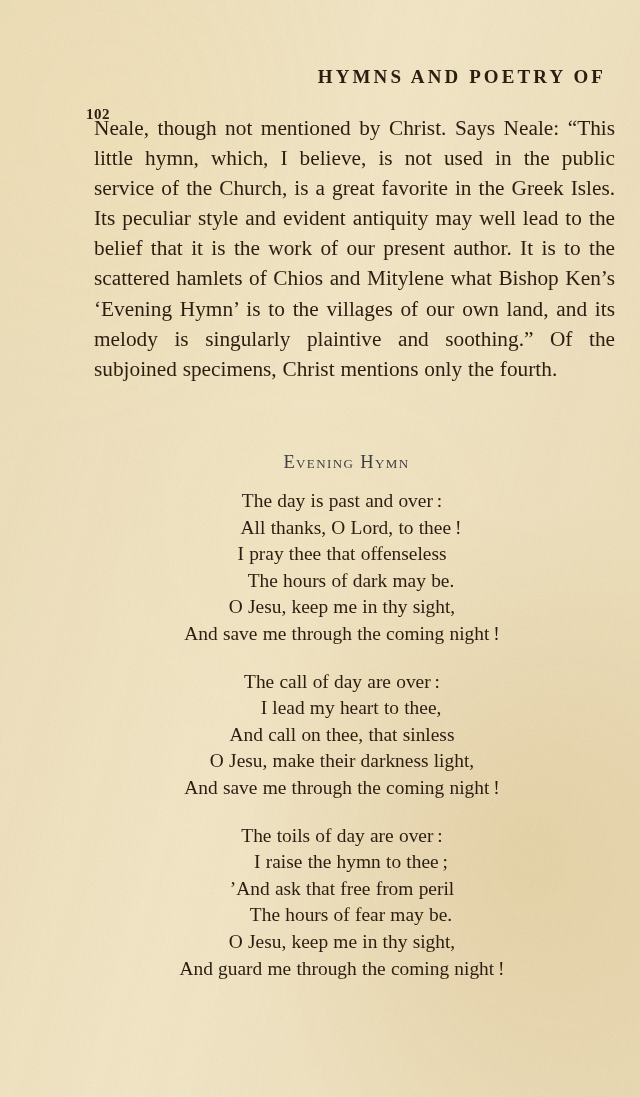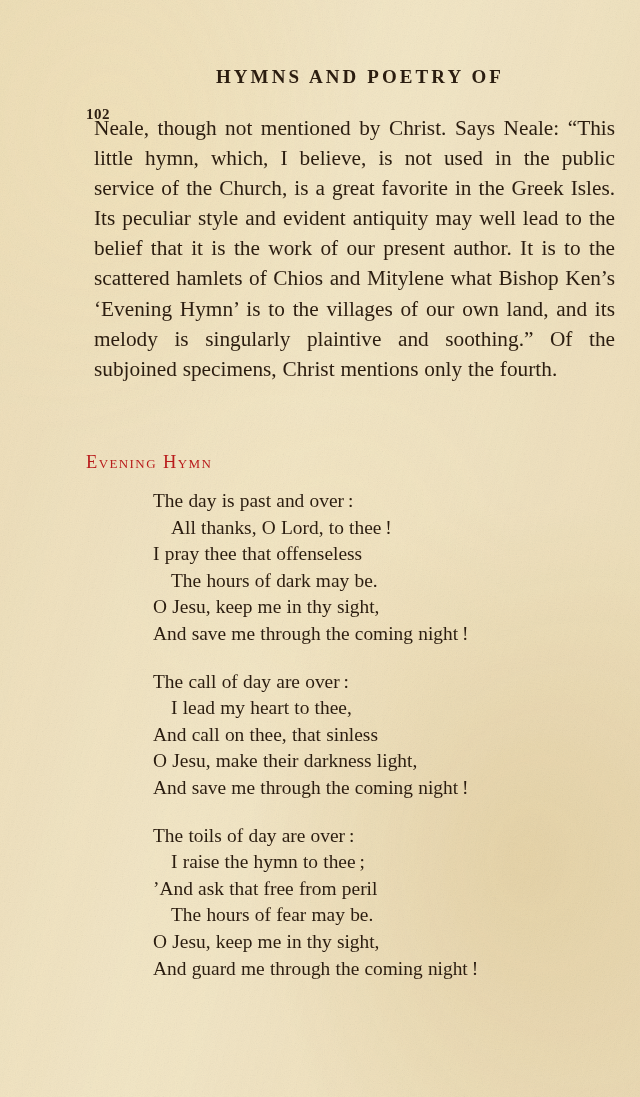--- a/index.html
+++ b/index.html
@@ -60,21 +60,21 @@
     font-variant: small-caps;
     text-transform: lowercase;
     color: #2e2013;
     margin-top: 36px;
   }
   .head-title {
     position: absolute;
     left: 0;
     right: 0;
     top: 0;
-    text-align: center;
+    text-align: right;
     padding-left: 28px;
     font-family: "Liberation Serif", serif;
     font-weight: bold;
     font-size: 19px;
     letter-spacing: 3.1px;
     color: #2b1d10;
     white-space: nowrap;
   }
 
   
@@ -93,33 +93,34 @@
     color: #2b1d10;
     word-spacing: 0.5px;
   }
 
   
   .hymn-heading {
     position: absolute;
     left: 86px;
     top: 452px;
     width: 521px;
-    text-align: left;
+    text-align: center;
     font-size: 18.5px;
     font-variant: small-caps;
     letter-spacing: 1.4px;
-    color: #b91c1c;
+    color: #404040;
   }
 
   
   .poem {
     position: absolute;
-    left: 153px;
+    left: 132px;
     top: 488px;
     width: 420px;
+    text-align: center;
   }
   .stanza {
     margin: 0 0 21px 0;
   }
   .stanza:last-child { margin-bottom: 17px; }
   .verse-line {
     font-size: 19.4px;
     line-height: 26.6px;
     white-space: pre;
     color: #2b1d10;

